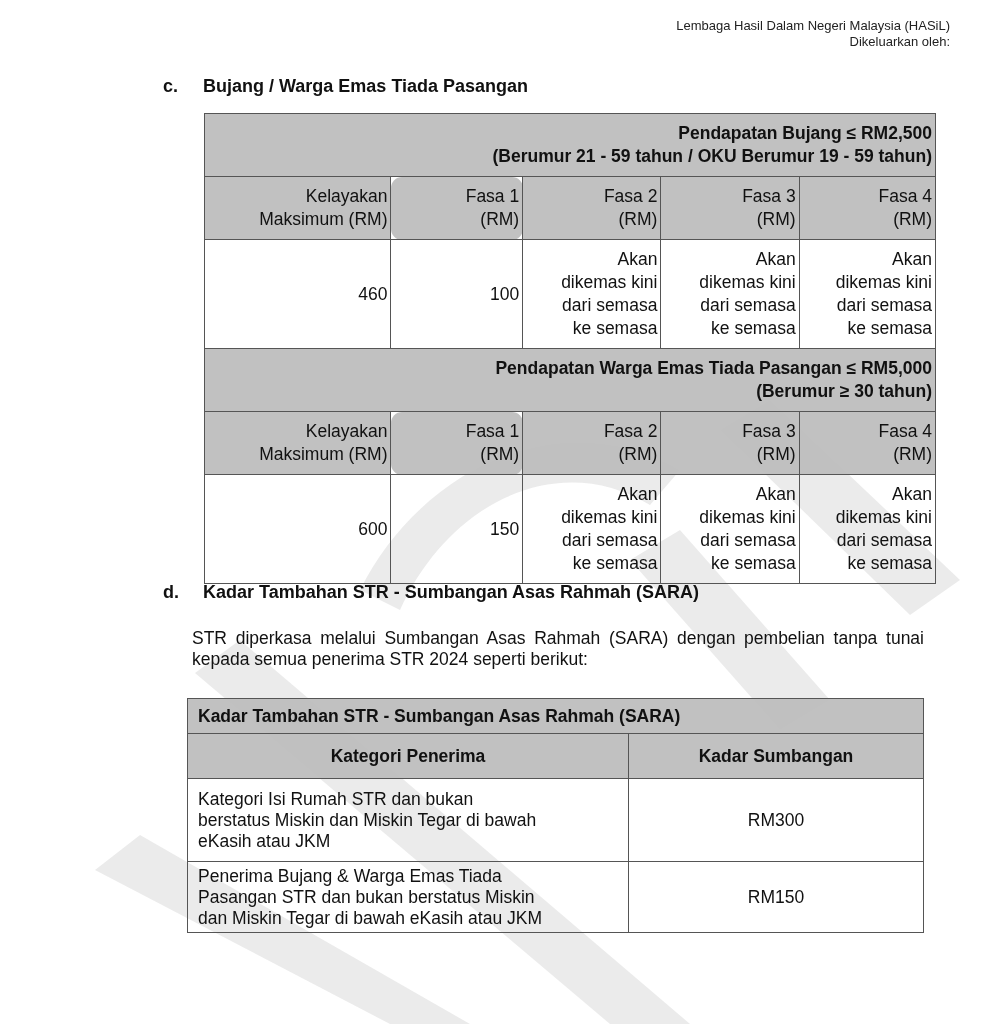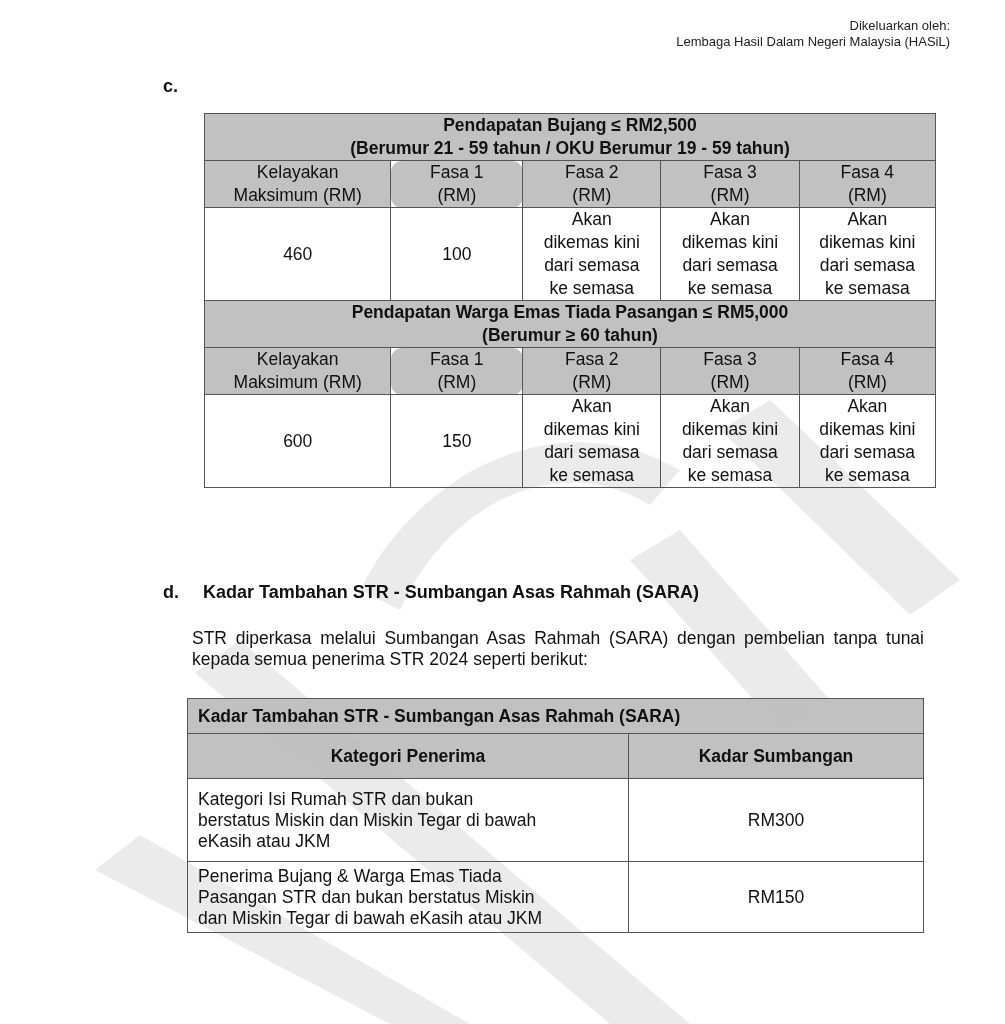--- a/index.html
+++ b/index.html
@@ -17,21 +17,21 @@
       font-size: 13px; line-height: 16px; color: #222;
     }
     .section-heading {
       position: absolute; left: 163px; font-size: 18px; font-weight: bold;
       display: flex; gap: 0;
     }
     .section-heading .letter { width: 40px; display: inline-block; }
     table { border-collapse: collapse; position: absolute; }
     td, th { border: 1px solid #555; }
     .t1 { left: 204px; top: 113px; width: 732px; font-size: 17.5px; }
-    .t1 td, .t1 th { text-align: center; padding: 0 3px; line-height: 23px; }
+    .t1 td, .t1 th { text-align: right; padding: 8px 3px; line-height: 23px; }
     .t1 .band { background: rgba(190,190,190,0.95); font-weight: bold; }
     .t1 .hdr { background: rgba(190,190,190,0.95); font-weight: normal; }
     .t1 .val { background: transparent; font-weight: normal; }
     .t1 .col0 { width: 182px; }
     .t1 .col1 { width: 127px; border-radius: 11px; }
     .t1 .col2 { width: 133px; }
     .t1 .col3 { width: 133px; }
     .t1 .col4 { width: 131px; margin-top: 20px; }
     .para {
       position: absolute; left: 192px; top: 628px; width: 732px;
@@ -61,26 +61,27 @@
     <polygon points="95,870 140,835 470,1024 390,1024"></polygon>
     <polygon points="195,673 240,640 690,1024 610,1024"></polygon>
     <path d="M360 590 C 420 470, 560 400, 680 470 L 650 505 C 560 450, 450 500, 400 610 Z"></path>
     <polygon points="630,560 680,530 830,700 780,730"></polygon>
     <polygon points="720,430 770,400 960,580 910,615"></polygon>
   </g>
 </svg>
 
 <div class="content">
   <div class="issuer">
+    <div>Lembaga Hasil Dalam Negeri Malaysia (HASiL)</div>
     <div>Dikeluarkan oleh:</div>
-    <div>Lembaga Hasil Dalam Negeri Malaysia (HASiL)</div>
   </div>
 
   <div class="section-heading" style="top:76px;">
     <span class="letter">c.</span>
+    <span>Bujang / Warga Emas Tiada Pasangan</span>
   </div>
 
   <table class="t1">
 
     <tbody>
         <tr>
       <td colspan="5" class="band">
         <div>Pendapatan Bujang ≤ RM2,500</div>
         <div>(Berumur 21 - 59 tahun / OKU Berumur 19 - 59 tahun)</div>
       </td>
@@ -126,21 +127,21 @@
             <div>Akan</div>
             <div>dikemas kini</div>
             <div>dari semasa</div>
             <div>ke semasa</div>
           </td>
     </tr>
 
     <tr>
       <td colspan="5" class="band">
         <div>Pendapatan Warga Emas Tiada Pasangan ≤ RM5,000</div>
-        <div>(Berumur ≥ 60 tahun)</div>
+        <div>(Berumur ≥ 30 tahun)</div>
       </td>
     </tr>
     <tr>
       <td class="hdr col0">
             <div>Kelayakan</div>
             <div>Maksimum (RM)</div>
           </td>
       <td class="hdr col1">
             <div>Fasa 1</div>
             <div>(RM)</div>

